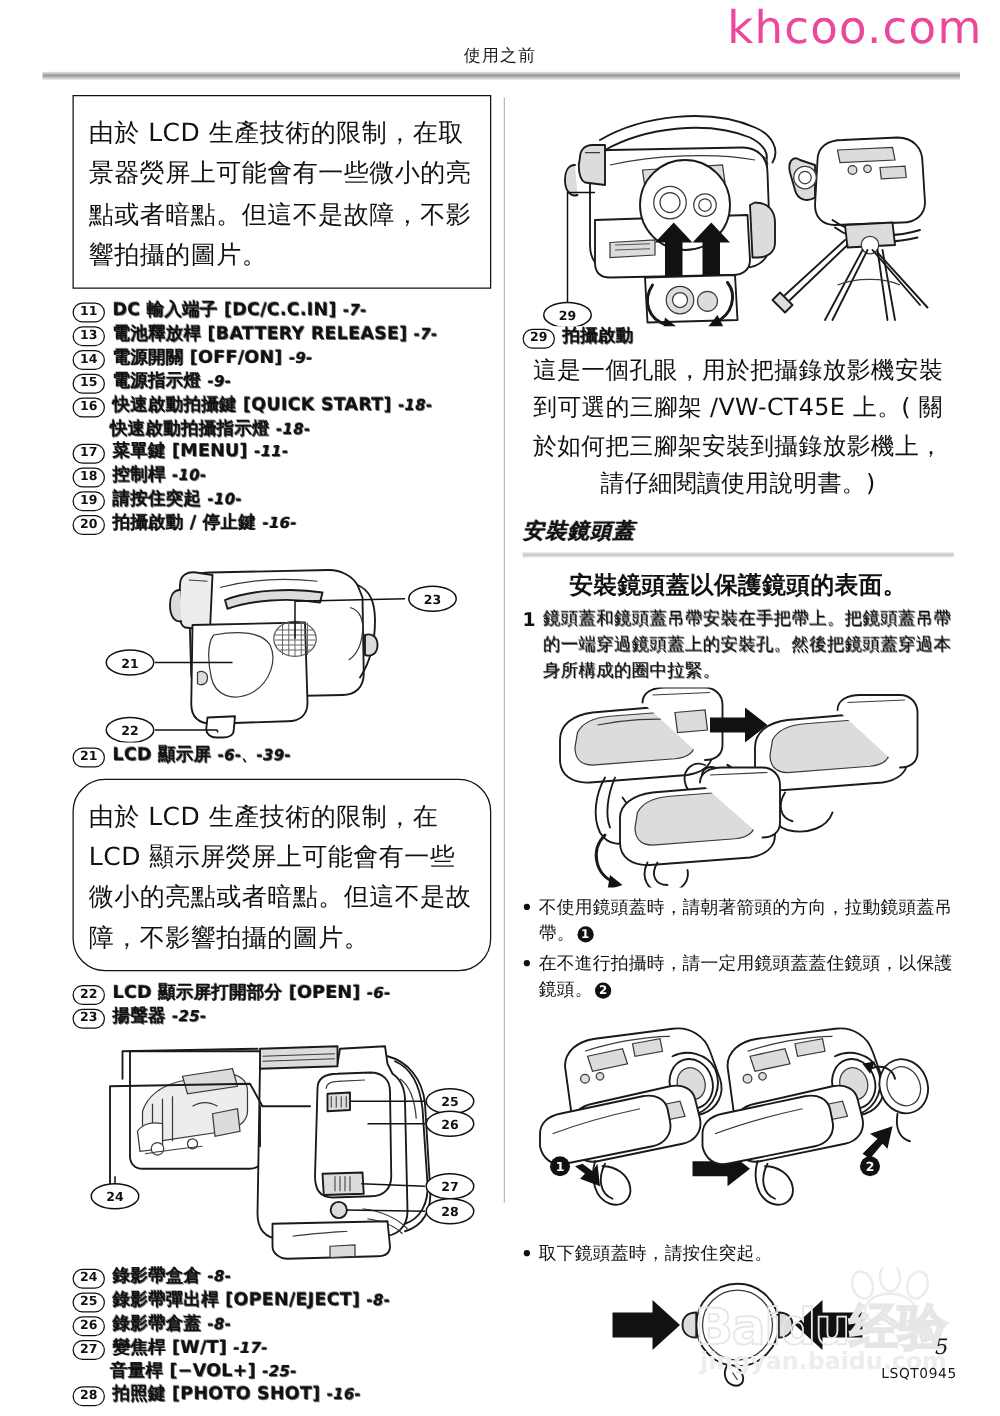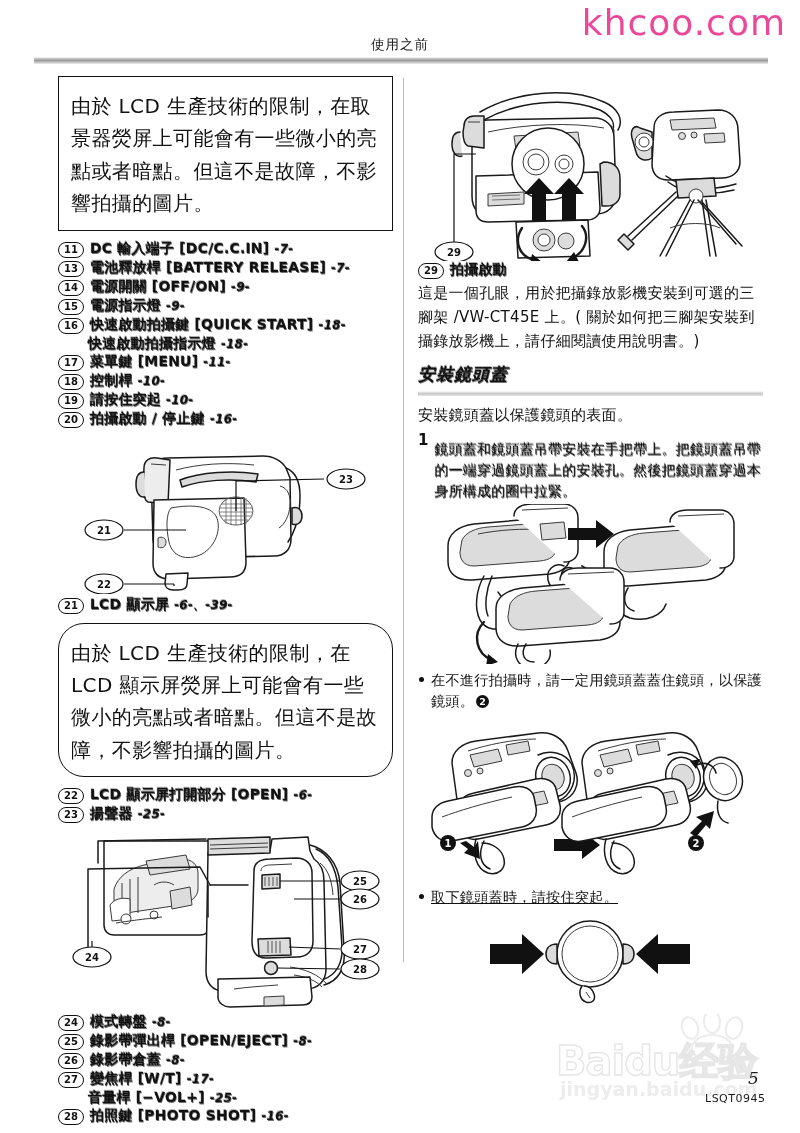--- a/index.html
+++ b/index.html
@@ -91,32 +91,32 @@
   .ln-t{fill:none;stroke:#3a3a3a;stroke-width:1;}
   .fillw{fill:#fff;}
   .fillg{fill:#ededed;}
   .fillgg{fill:#dcdcdc;}
   .solid{fill:#111;}
   .callout text{font-size:10px;font-weight:bold;font-family:"DejaVu Sans","Liberation Sans",sans-serif;fill:#111;}
   .callout ellipse{fill:#fff;stroke:#111;stroke-width:1.2;}
   .callout path,.callout line{stroke:#111;stroke-width:1.2;fill:none;}
 
   
-  .body-text{font-size:15px;line-height:1.60;letter-spacing:.3px;margin:2px 0 0 0;}
+  .body-text{font-size:19px;line-height:1.60;letter-spacing:.3px;margin:2px 0 0 0;text-align:center;}
   .sec-head{
     position:relative;font-size:17px;font-weight:bold;font-style:italic;
     letter-spacing:1px;margin:10px 0 0 0;padding-bottom:3px;
   }
   .sec-rule{
     height:5px;margin:2px 0 7px 0;
     background:linear-gradient(to bottom,#ffffff,#c6c6c6 55%,#e8e8e8);
   }
   .step{display:flex;align-items:flex-start;margin-top:2px;}
   .step-n{flex:0 0 auto;font-weight:bold;font-size:15px;margin-right:6px;line-height:1.5;}
-  .step-b{flex:1 1 auto;font-size:14px;line-height:1.5;letter-spacing:.2px;margin-top:10px;}
+  .step-b{flex:1 1 auto;font-size:14px;line-height:1.5;letter-spacing:.2px;}
   .bullets{margin:6px 0 0 0;padding:0;list-style:none;}
   .bullets li{
     position:relative;padding-left:13px;margin-bottom:2px;
     font-size:14.2px;line-height:1.5;letter-spacing:.2px;
   }
   .bullets li:before{
     content:"";position:absolute;left:1px;top:7px;
     width:5px;height:5px;border-radius:50%;background:#111;
   }
   .cnum{
@@ -355,21 +355,21 @@
           <path d="M219 139 L282 140"></path>
           <ellipse cx="302" cy="140" rx="19" ry="10"></ellipse>
           <text x="302" y="144" text-anchor="middle">28</text>
         </g>
       </svg>
     </div>
 
     <ul class="partlist" style="margin-top:4px;">
       <li class="partrow">
         <span class="num">24</span>
-        <span class="ptxt degraded"><span>模式轉盤</span> <span class="pg">-8-</span></span>
+        <span class="ptxt degraded"><span>錄影帶盒倉</span> <span class="pg">-8-</span></span>
       </li>
       <li class="partrow">
         <span class="num">25</span>
         <span class="ptxt degraded"><span>錄影帶彈出桿 [OPEN/EJECT]</span> <span class="pg">-8-</span></span>
       </li>
       <li class="partrow">
         <span class="num">26</span>
         <span class="ptxt degraded"><span>錄影帶倉蓋</span> <span class="pg">-8-</span></span>
       </li>
       <li class="partrow">
@@ -466,21 +466,21 @@
 
     <div class="partrow" style="margin-top:0;">
       <span class="num">29</span>
       <span class="ptxt degraded">拍攝啟動</span>
     </div>
     <p class="body-text">這是一個孔眼，用於把攝錄放影機安裝到可選的三腳架 /VW-CT45E 上。( 關於如何把三腳架安裝到攝錄放影機上，請仔細閱讀使用說明書。)</p>
 
     <div class="sec-head degraded">安裝鏡頭蓋</div>
     <div class="sec-rule"></div>
 
-    <p class="body-text" style="margin-top:0;">安裝鏡頭蓋以保護鏡頭的表面。</p>
+    <p class="body-text" style="margin-top:0;font-weight:bold;">安裝鏡頭蓋以保護鏡頭的表面。</p>
 
     <div class="step">
       <span class="step-n">1</span>
       <span class="step-b degraded">鏡頭蓋和鏡頭蓋吊帶安裝在手把帶上。把鏡頭蓋吊帶的一端穿過鏡頭蓋上的安裝孔。然後把鏡頭蓋穿過本身所構成的圈中拉緊。</span>
     </div>
 
     <div class="fig" style="margin-top:2px;">
       <svg width="345" height="160" viewBox="0 0 345 160">
 
         <g>
@@ -525,20 +525,21 @@
           <path class="ln" d="M100 140 C94 152,100 164,114 164 C126 164,134 156,132 146"></path>
           <path class="ln" d="M108 140 C102 150,106 158,116 158"></path>
 
           <path class="ln" style="stroke-width:2.4" d="M66 118 C54 130,58 150,74 156"></path>
           <path class="solid" d="M70 150 L80 158 L68 162 Z"></path>
         </g>
       </svg>
     </div>
 
     <ul class="bullets">
+      <li><span>不使用鏡頭蓋時，請朝著箭頭的方向，拉動鏡頭蓋吊帶。</span><span class="cnum">1</span></li>
       <li><span>在不進行拍攝時，請一定用鏡頭蓋蓋住鏡頭，以保護鏡頭。</span><span class="cnum">2</span></li>
     </ul>
 
     <div class="fig" style="margin-top:8px;">
       <svg width="345" height="158" viewBox="0 0 345 158">
 
         <g>
           <path class="ln fillw" d="M34 42 C34 30,44 22,58 20 L120 12 C134 10,146 18,150 30 L158 52 C162 64,156 76,144 80 L70 100 C56 104,44 98,40 86 Z"></path>
           <path class="ln-t" d="M50 30 C68 24,96 18,118 18"></path>
           <path class="ln-t fillgg" d="M52 34 L80 28 L84 40 L56 46 Z"></path>
@@ -595,21 +596,21 @@
           <path class="ln" d="M188 118 C184 132,188 148,200 152 C210 155,218 148,216 138 C214 128,204 122,194 122"></path>
           <path class="ln" d="M196 120 C190 132,192 144,202 148"></path>
 
           <circle class="solid" cx="278" cy="122" r="8"></circle>
           <text x="278" y="126" text-anchor="middle" fill="#fff" font-size="10" font-weight="bold">2</text>
           <path class="solid" d="M272 112 L284 100 L278 96 L296 90 L292 108 L288 104 L278 116 Z"></path>
         </g>
       </svg>
     </div>
 
-    <ul class="bullets" style="margin-top:8px;text-decoration:underline;">
+    <ul class="bullets" style="margin-top:24px;">
       <li><span>取下鏡頭蓋時，請按住突起。</span></li>
     </ul>
 
     <div class="fig" style="margin-top:6px;">
       <svg width="345" height="100" viewBox="0 0 345 100">
 
         <circle class="ln fillw" cx="172" cy="40" r="33"></circle>
         <circle class="ln-t fillw" cx="172" cy="40" r="28"></circle>
 
         <path class="ln fillgg" d="M139 30 C132 30,128 34,128 40 C128 46,132 50,139 50 Z"></path>

